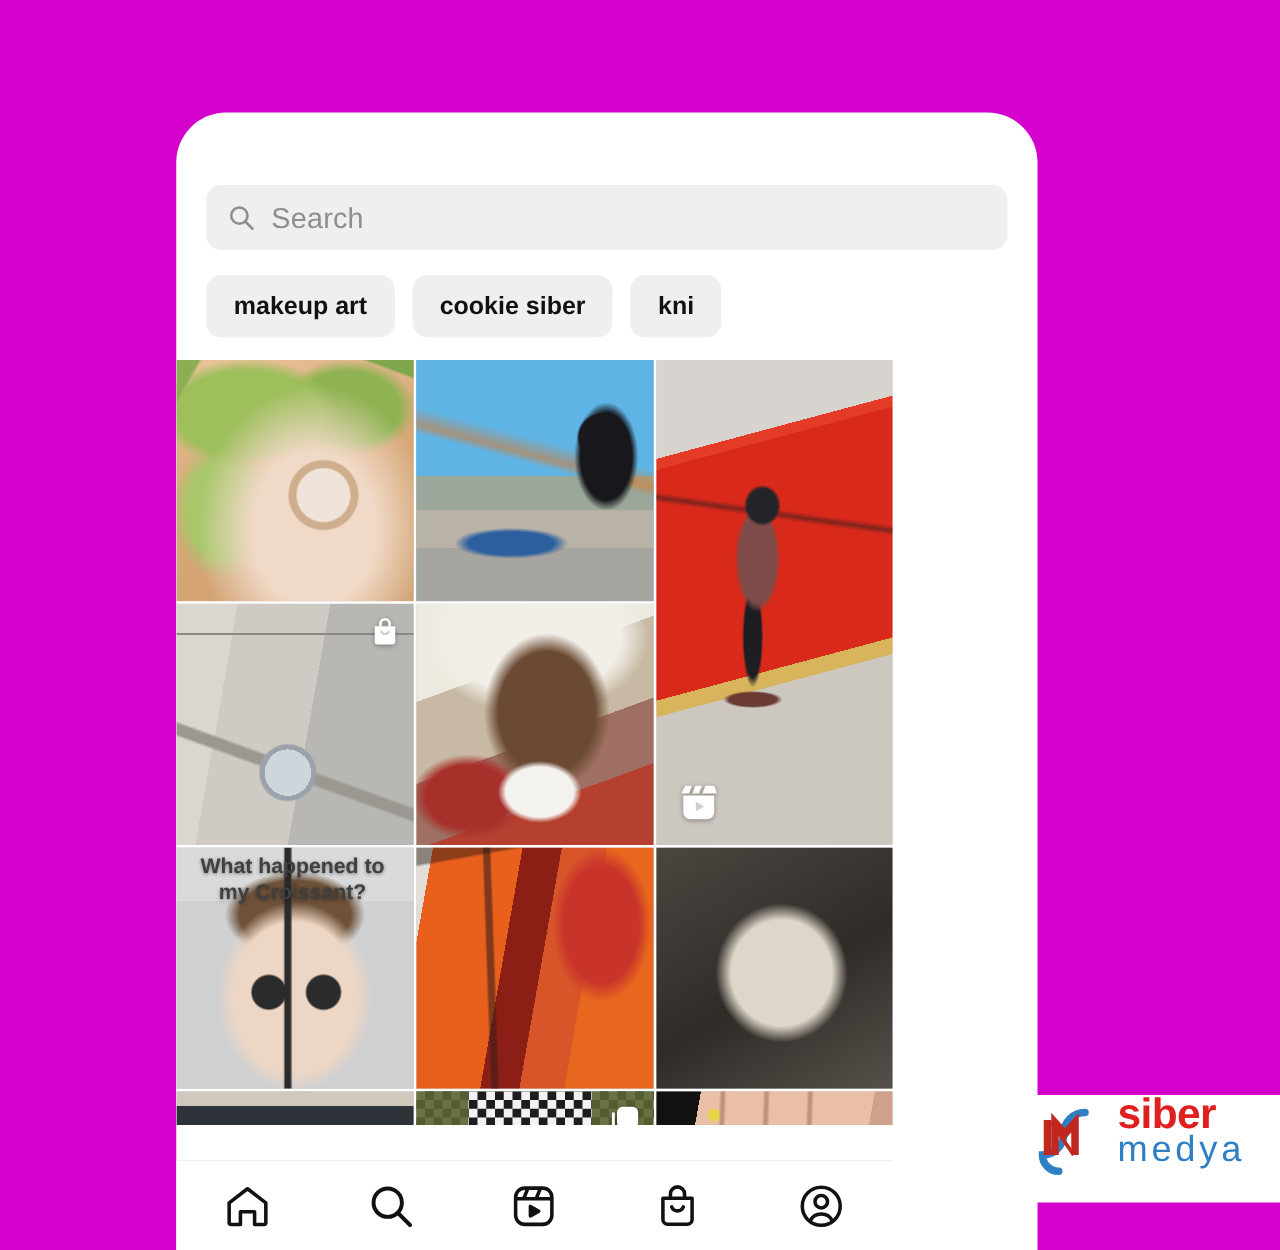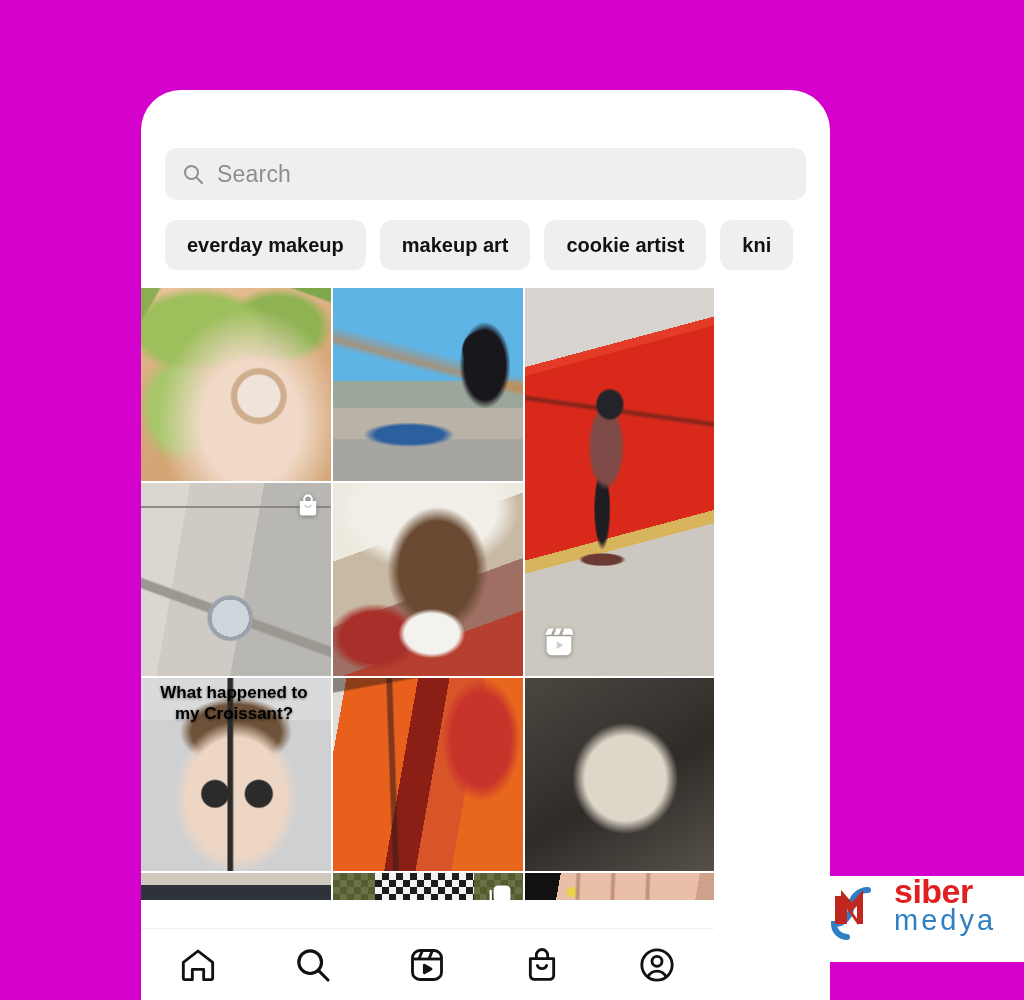--- a/index.html
+++ b/index.html
@@ -100,21 +100,21 @@
     color: #fff;
     filter: drop-shadow(0 1px 2px rgba(0,0,0,.35));
   }
   .badge.bl { top: auto; right: auto; bottom: 14px; left: 14px; width: 40px; height: 40px; }
   .badge svg { width: 100%; height: 100%; display:block; }
 
   .tile-caption {
     position: absolute;
     top: 4px; left: 0; right: 4px;
     text-align: center;
-    color: #000000;
+    color: #404040;
     font-size: 17px;
     font-weight: bold;
     line-height: 1.25;
     text-shadow: 0 1px 3px rgba(0,0,0,.45);
     padding: 0 10px;
   }
 
   
   .bottom-nav {
     position: absolute;
@@ -235,23 +235,22 @@
           <svg width="24" height="24" viewBox="0 0 24 24" fill="none" stroke="#8e8e8e" stroke-width="2">
             <circle cx="10.5" cy="10.5" r="6.5"></circle>
             <line x1="15.4" y1="15.4" x2="21" y2="21" stroke-linecap="round"></line>
           </svg>
         </span>
         <span class="search-placeholder">Search</span>
       </div>
     </div>
 
     <div class="chip-row" id="chip-row">
-        <div class="chip">everday makeup</div>
         <div class="chip">makeup art</div>
-        <div class="chip">cookie artist</div>
+        <div class="chip">cookie siber</div>
         <div class="chip">kni</div>
       </div>
 
     <div class="grid" id="grid">
         <div class="tile">
           <div class="art art-leaf-face"></div>
         </div>
         <div class="tile">
           <div class="art art-skate-blue"></div>
         </div>

